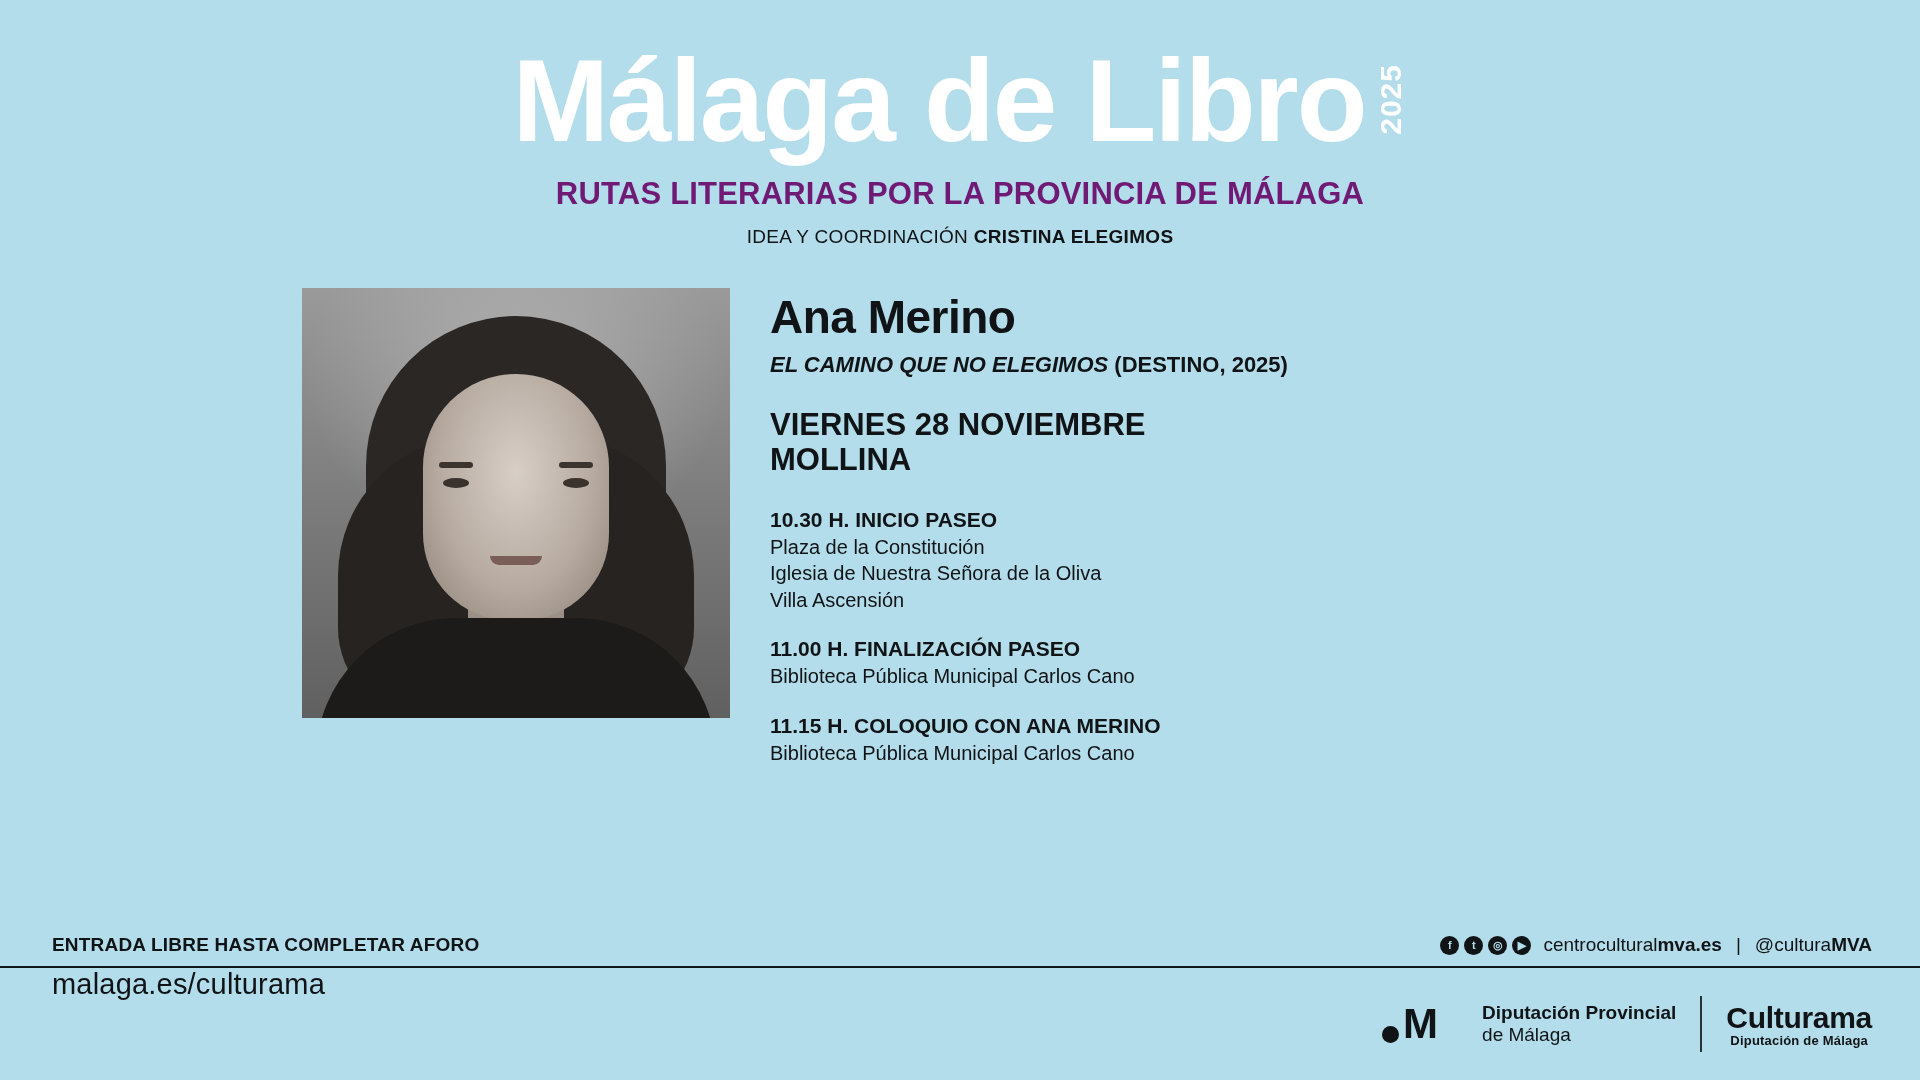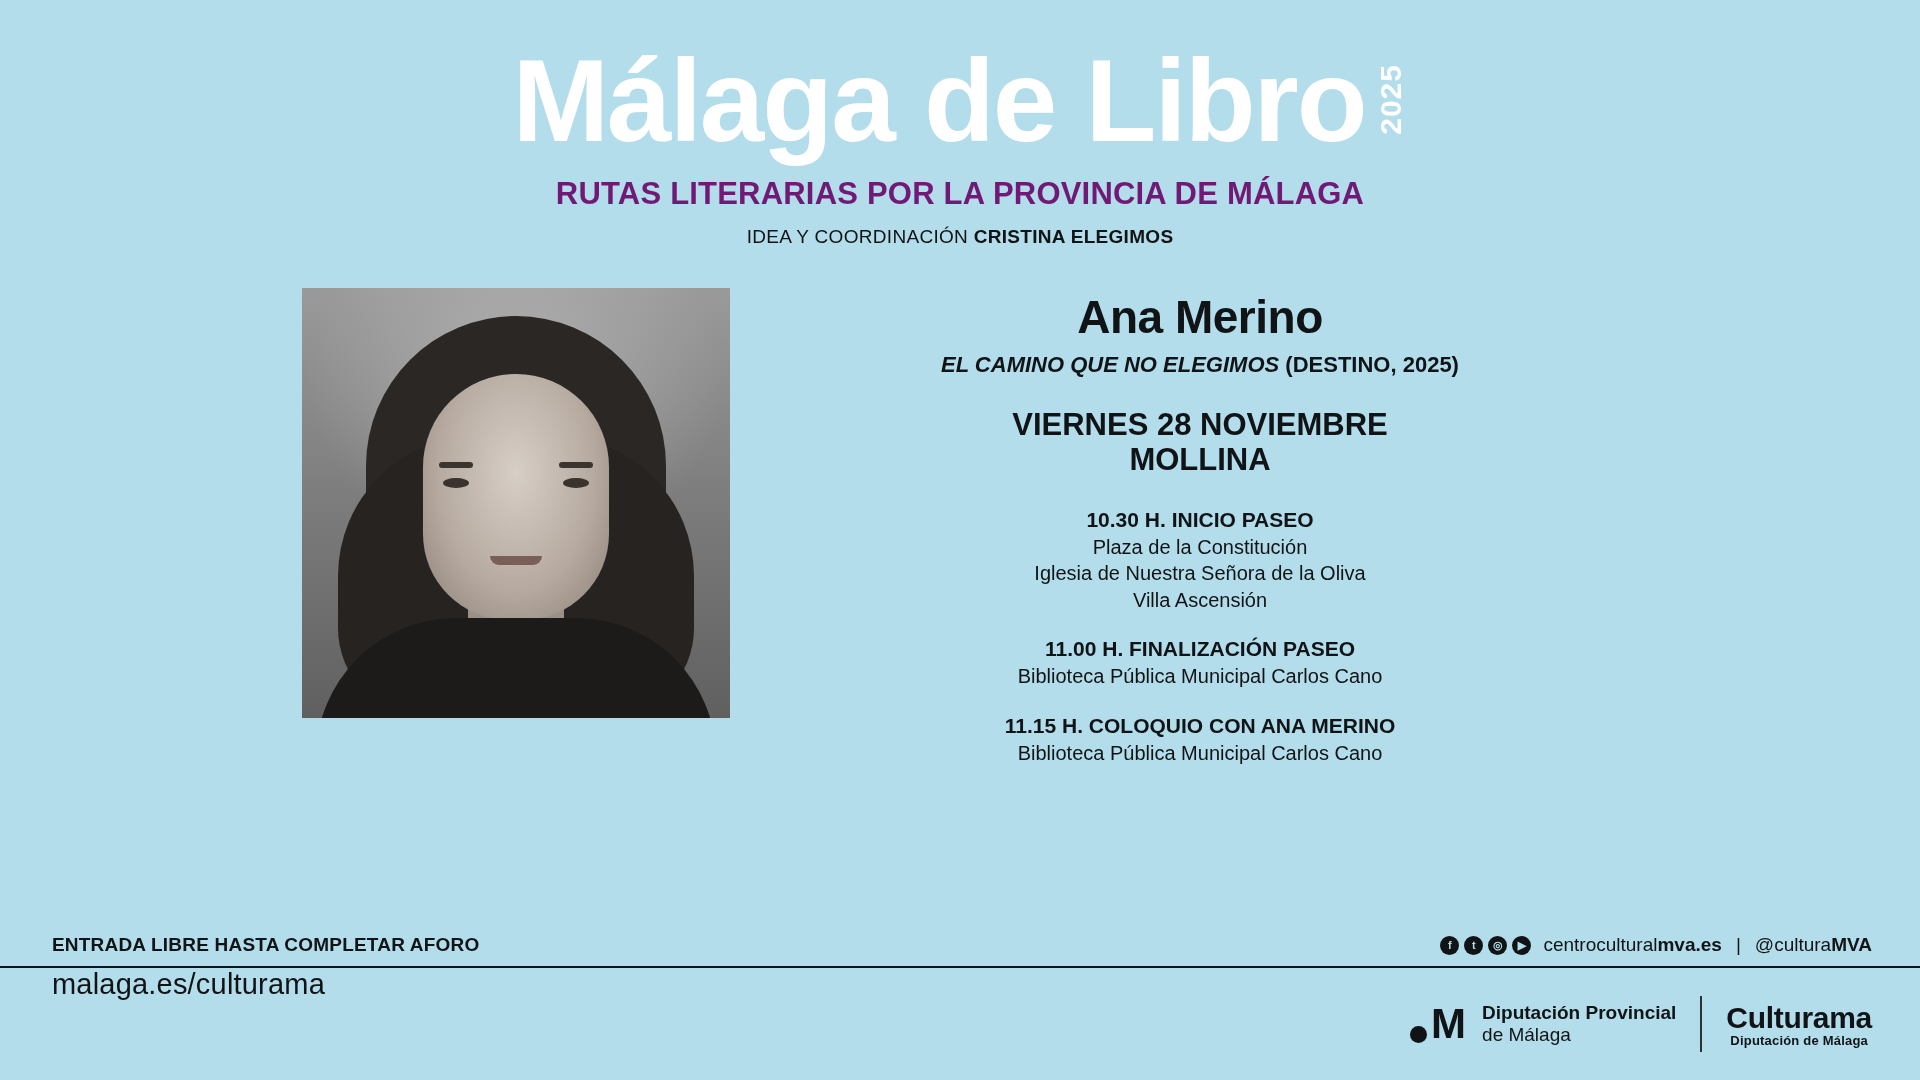--- a/index.html
+++ b/index.html
@@ -181,21 +181,21 @@
     transform: translateX(-50%);
     width: 52px;
     height: 9px;
     background: #7a5e58;
     border-radius: 0 0 26px 26px;
     z-index: 3;
   }
 
   .info {
     width: 860px;
-    text-align: center;
+    text-align: left;
     color: #111417;
     padding-top: 2px;
   }
   .author {
     font-size: 46px;
     font-weight: 700;
     letter-spacing: -0.5px;
   }
   .book {
     margin-top: 8px;
@@ -323,20 +323,21 @@
     left: 21px; top: 2px;
     font-size: 42px;
     line-height: 40px;
     font-weight: 700;
     color: #111417;
     font-family: "Liberation Sans", sans-serif;
   }
   .dip-text {
     line-height: 1.18;
     color: #111417;
+    margin-left: 28px;
   }
   .dip-text .l1 { font-size: 19px; font-weight: 700; }
   .dip-text .l2 { font-size: 19px; font-weight: 400; }
   .divider {
     width: 2px;
     height: 56px;
     background: #111417;
     opacity: 0.85;
   }
   .brand-cult {

